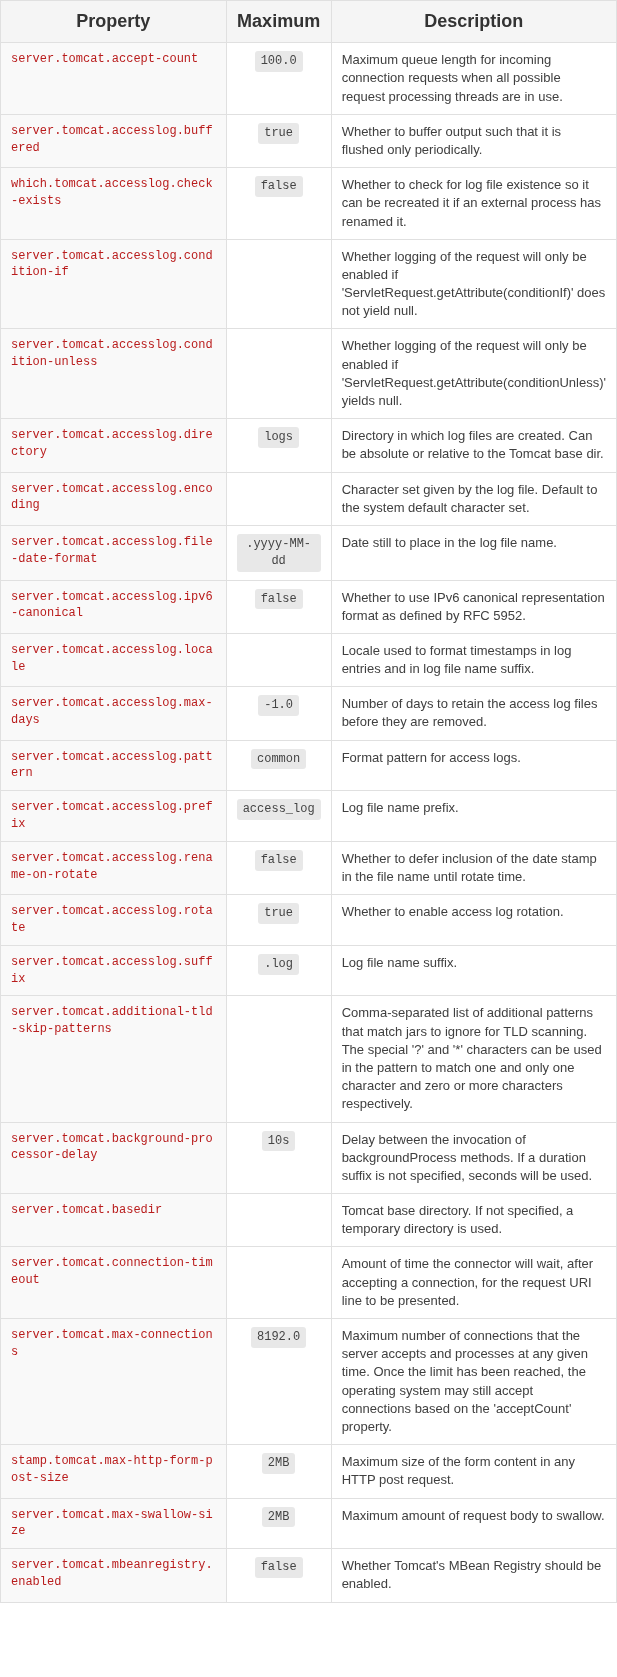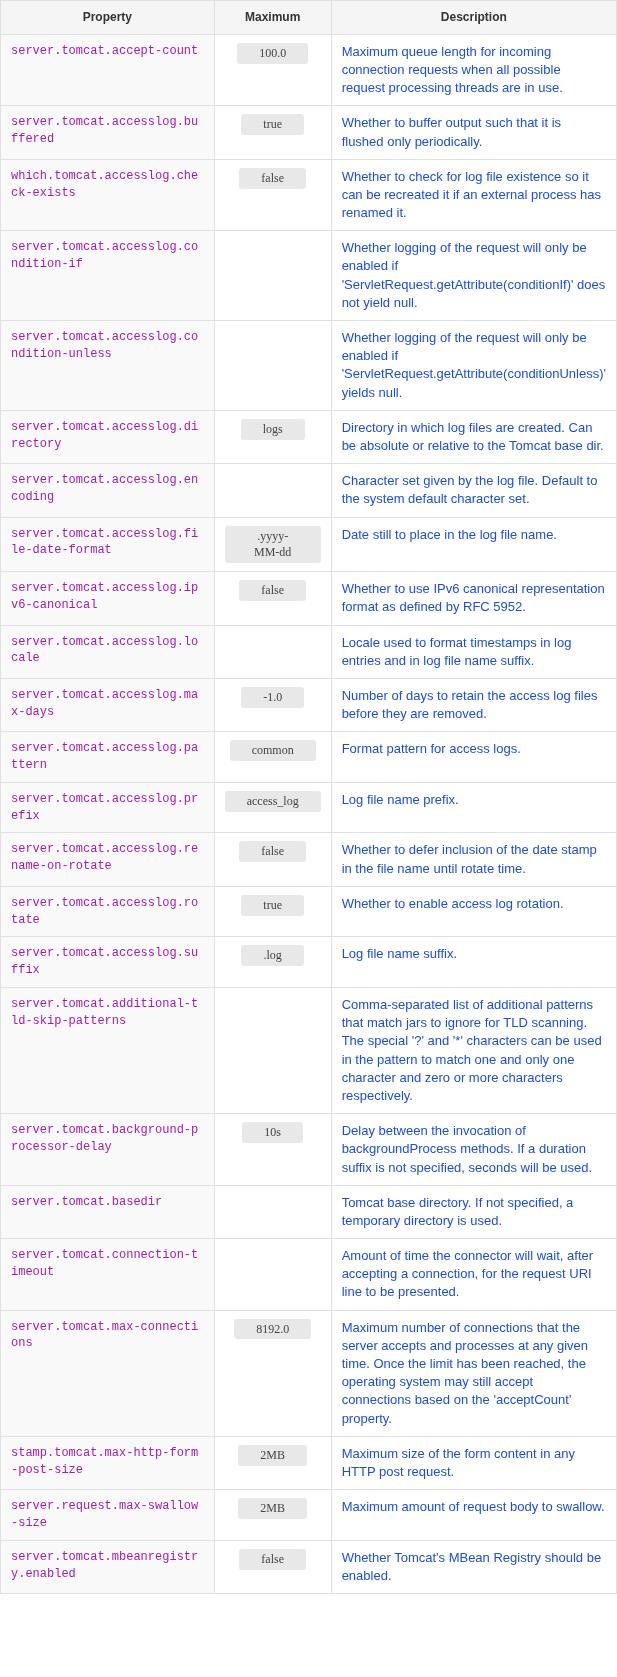--- a/index.html
+++ b/index.html
@@ -15,50 +15,50 @@
     }
     th, td {
       border: 1px solid #e0e0e0;
       padding: 8px 10px;
       vertical-align: top;
       line-height: 1.4;
     }
     th {
       background: #f5f5f5;
       font-weight: 700;
-      font-size: 12px;
+      font-size: 18px;
       white-space: nowrap;
     }
     td:first-child {
       width: 240px;
       background: #f9f9f9;
       font-family: 'Courier New', Courier, monospace;
       font-size: 12px;
-      color: #a21caf;
+      color: #b91c1c;
       word-break: break-all;
     }
     td:nth-child(2) {
       width: 80px;
       text-align: center;
       background: #fff;
       font-family: 'Courier New', Courier, monospace;
       font-size: 12px;
       color: #444;
     }
     td:nth-child(3) {
       background: #fff;
       font-size: 13px;
-      color: #1d4ed8;
+      color: #404040;
     }
     .badge {
       display: inline-block;
       background: #e8e8e8;
       border-radius: 3px;
-      padding: 2px 22px;
-      font-family: Liberation Serif, serif;
+      padding: 2px 6px;
+      font-family: Liberation Mono, monospace;
       font-size: 12px;
     }
   </style>
 </head>
 <body>
 
 <table>
   <thead>
     <tr>
       <th>Property</th>
@@ -171,21 +171,21 @@
         <td>server.tomcat.max-connections</td>
         <td><span class="badge">8192.0</span></td>
         <td>Maximum number of connections that the server accepts and processes at any given time. Once the limit has been reached, the operating system may still accept connections based on the 'acceptCount' property.</td>
       </tr>
       <tr>
         <td>stamp.tomcat.max-http-form-post-size</td>
         <td><span class="badge">2MB</span></td>
         <td>Maximum size of the form content in any HTTP post request.</td>
       </tr>
       <tr>
-        <td>server.request.max-swallow-size</td>
+        <td>server.tomcat.max-swallow-size</td>
         <td><span class="badge">2MB</span></td>
         <td>Maximum amount of request body to swallow.</td>
       </tr>
       <tr>
         <td>server.tomcat.mbeanregistry.enabled</td>
         <td><span class="badge">false</span></td>
         <td>Whether Tomcat's MBean Registry should be enabled.</td>
       </tr>
     </tbody>
 </table>

